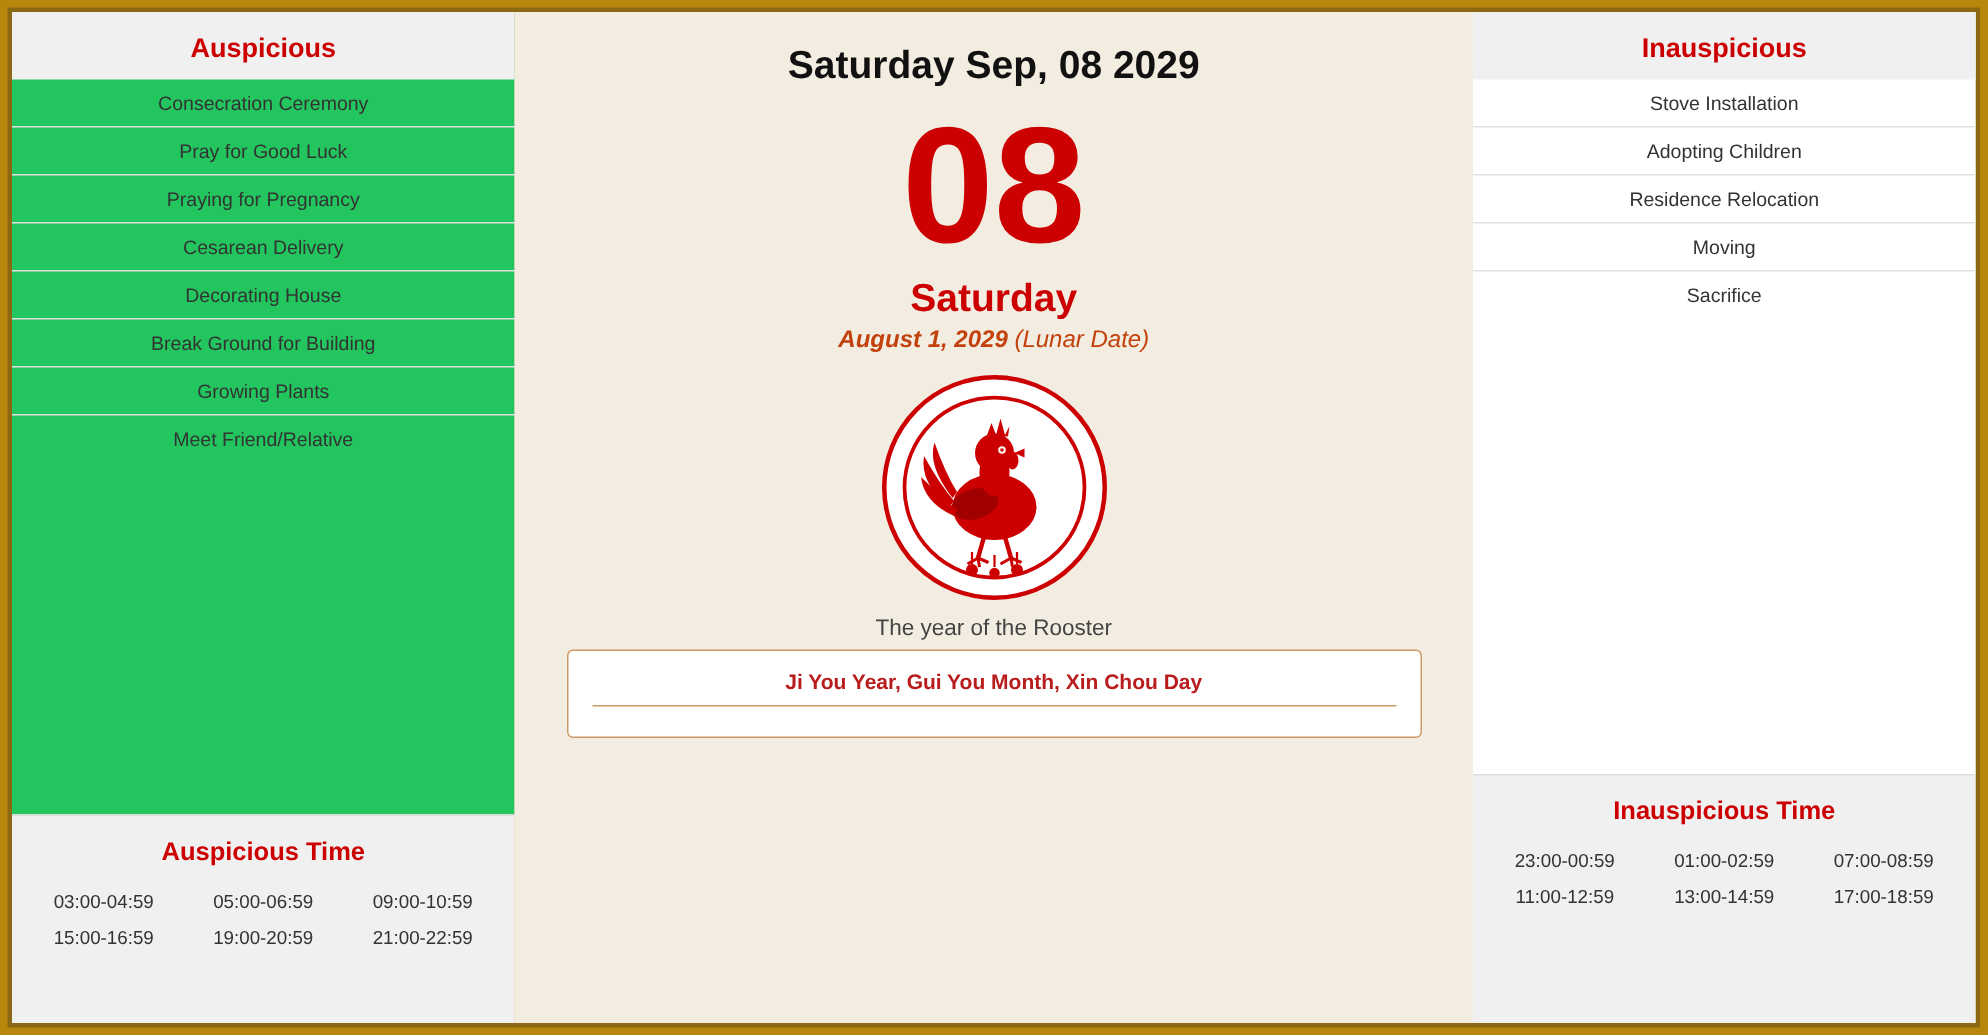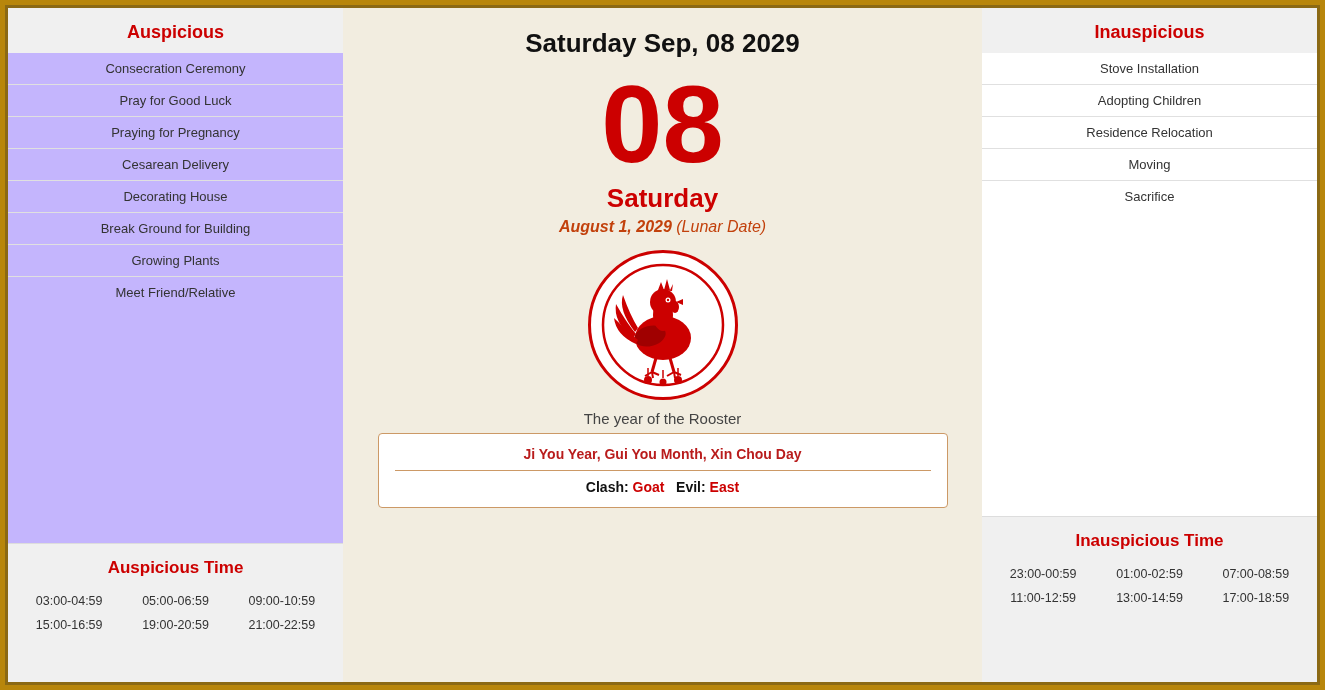--- a/index.html
+++ b/index.html
@@ -22,21 +22,21 @@
     }
     .left-panel {
       width: 335px;
       min-width: 335px;
       background: #f5f5f5;
       display: flex;
       flex-direction: column;
     }
     .left-top {
       flex: 1;
-      background: #c4b5fd;
+      background: #22c55e;
     }
     .left-bottom {
       height: 139px;
       background: #f0f0f0;
       border-top: 1px solid #ddd;
     }
     .right-panel {
       width: 335px;
       min-width: 335px;
       background: #f5f5f5;
@@ -274,27 +274,20 @@
         <circle cx="65" cy="122" r="3.5" fill="#cc0000"></circle>
         <circle cx="80" cy="120" r="4" fill="#cc0000"></circle>
         <line x1="50" y1="116" x2="50" y2="108" stroke="#cc0000" stroke-width="1.5"></line>
         <line x1="65" y1="118" x2="65" y2="110" stroke="#cc0000" stroke-width="1.5"></line>
         <line x1="80" y1="116" x2="80" y2="108" stroke="#cc0000" stroke-width="1.5"></line>
       </svg>
     </div>
     <div class="year-label">The year of the Rooster</div>
     <div class="info-box">
       <div class="info-line1">Ji You Year, Gui You Month, Xin Chou Day</div>
-      <div class="info-line2">
-        <span class="clash-bold">Clash:</span>
-        <span class="clash-red"> Goat </span>
-        &nbsp;
-        <span class="clash-bold">Evil:</span>
-        <span class="clash-red"> East</span>
-      </div>
     </div>
   </div>
 
   <div class="right-panel">
     <div class="right-top">
       <div class="section-title">Inauspicious</div>
       <div class="auspicious-list">
 
       <div class="list-item">Stove Installation</div>
           <div class="list-item">Adopting Children</div>

